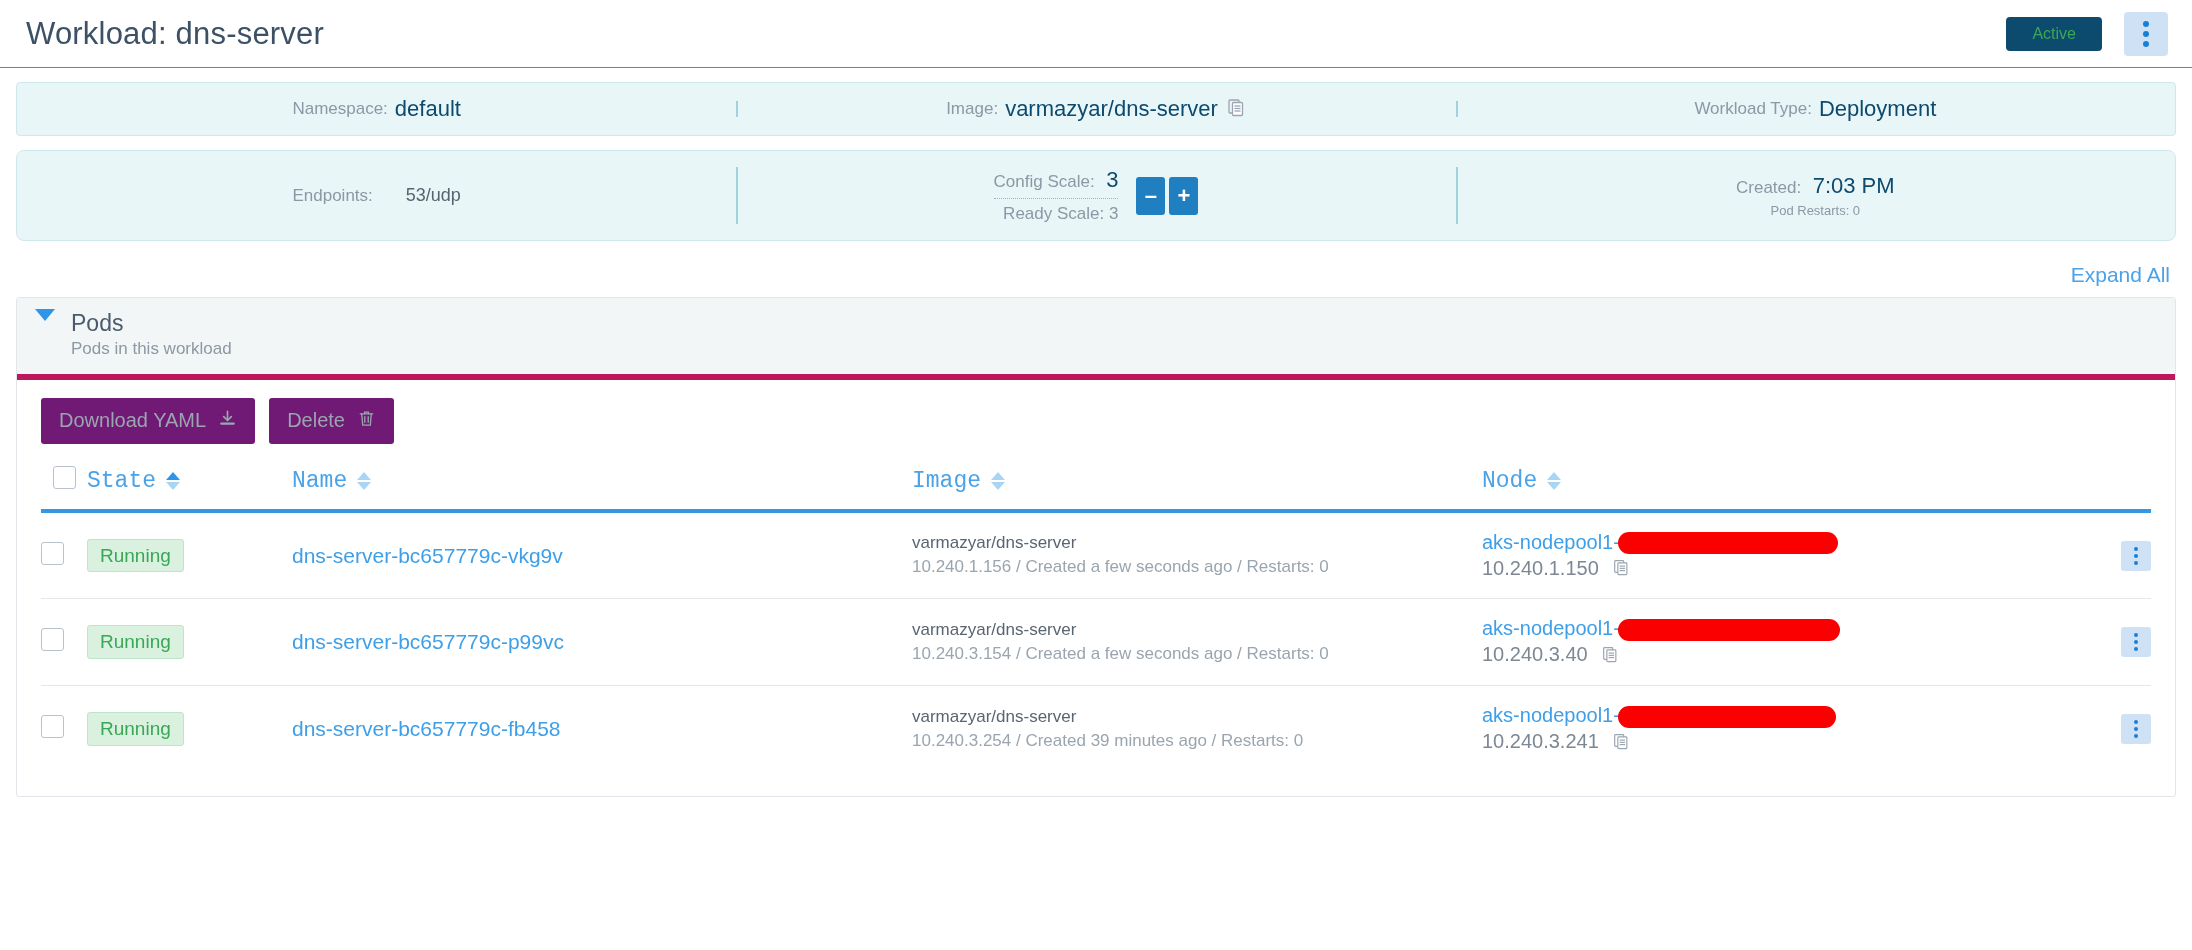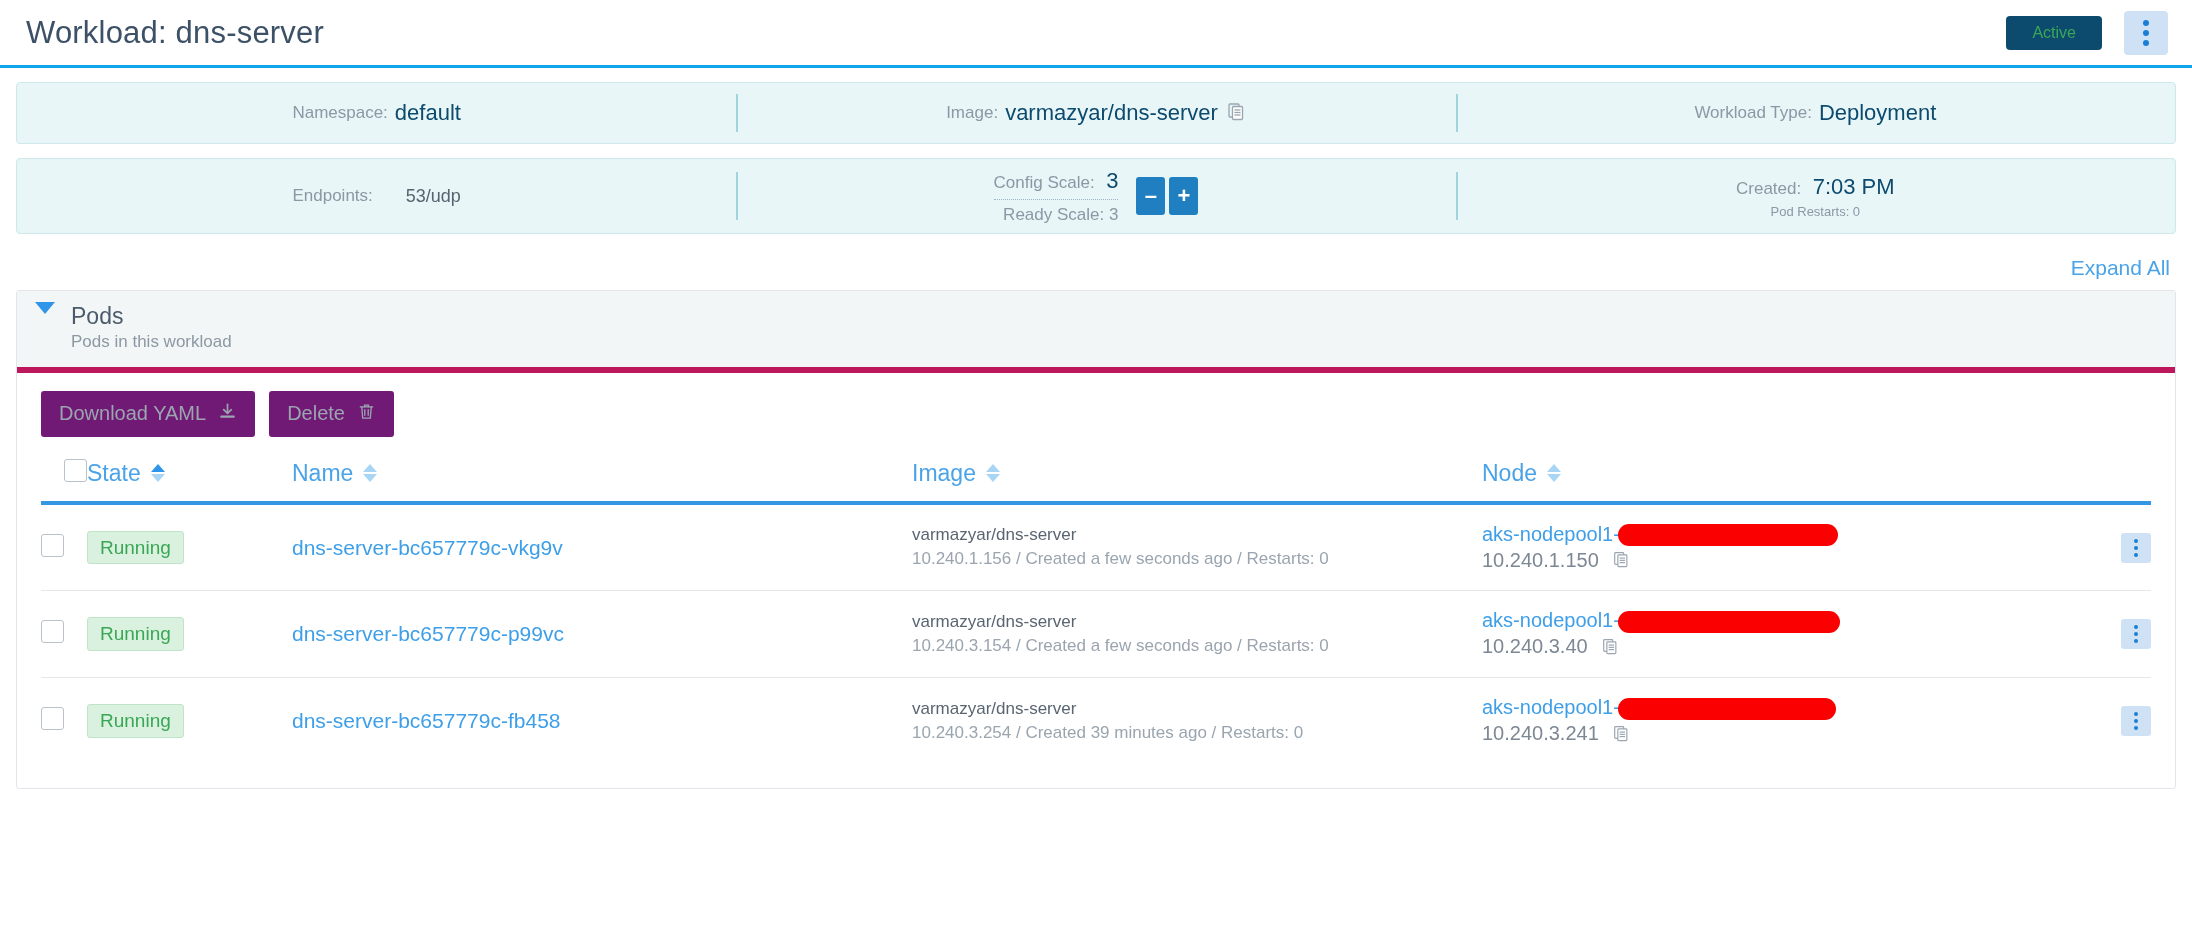--- a/index.html
+++ b/index.html
@@ -12,21 +12,21 @@
     overflow: hidden;
   }
 
   
   .page-header {
     position: relative;
     height: 68px;
     padding: 0 24px 0 26px;
     display: flex;
     align-items: center;
-    border-bottom: 3px solid #0ea5e9;
+    border-bottom: 1px solid #0ea5e9;
     background: #fff;
   }
   .page-title {
     font-size: 31px;
     font-weight: 400;
     color: #3d5166;
     letter-spacing: .2px;
     white-space: nowrap;
   }
   .header-right {
@@ -63,22 +63,22 @@
   
   .info-wrap { padding: 14px 16px 0 16px; }
   .info-bar {
     background: #e8f6f8;
     border: 1px solid #cfe8ec;
     border-radius: 4px;
     display: flex;
     align-items: stretch;
     margin-bottom: 14px;
   }
-  .info-bar.bar1 { height: 62px; }
-  .info-bar.bar2 { height: 76px; }
+  .info-bar.bar1 { height: 54px; align-items: center; }
+  .info-bar.bar2 { height: 91px; border-radius: 8px; }
   .info-cell {
     flex: 1 1 0;
     display: flex;
     align-items: center;
     justify-content: center;
     position: relative;
     padding: 0 10px;
   }
   .info-cell + .info-cell::before {
     content: "";
@@ -188,26 +188,27 @@
     display: flex;
     align-items: center;
     gap: 12px;
     cursor: default;
     font-family: "Liberation Sans", sans-serif;
   }
 
   
   table.pods { width: 100%; border-collapse: collapse; table-layout: fixed; }
   table.pods th {
-    text-align: right;
+    text-align: center;
     font-weight: 400;
     font-size: 23px;
     color: #4aa3e8;
     padding: 0 0 13px 0;
     vertical-align: middle;
+    font-family: Liberation Mono, monospace;
   }
   thead tr { border-bottom: 4px solid #3497e3; }
   .th-inner { display: flex; align-items: center; gap: 10px; }
   .sorter { display: inline-flex; flex-direction: column; gap: 2px; line-height: 0; }
   .sorter .up, .sorter .dn {
     width: 0; height: 0;
     border-left: 7px solid transparent;
     border-right: 7px solid transparent;
   }
   .sorter .up { border-bottom: 8px solid #a9d5f4; }

